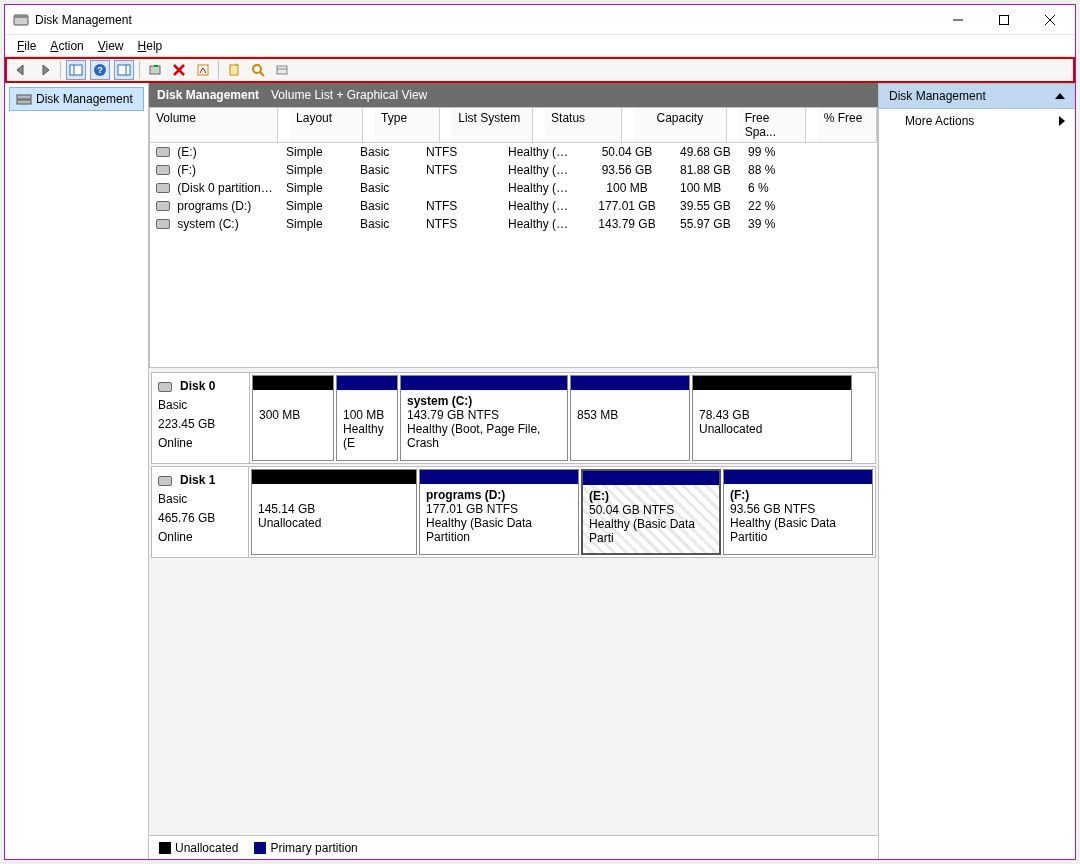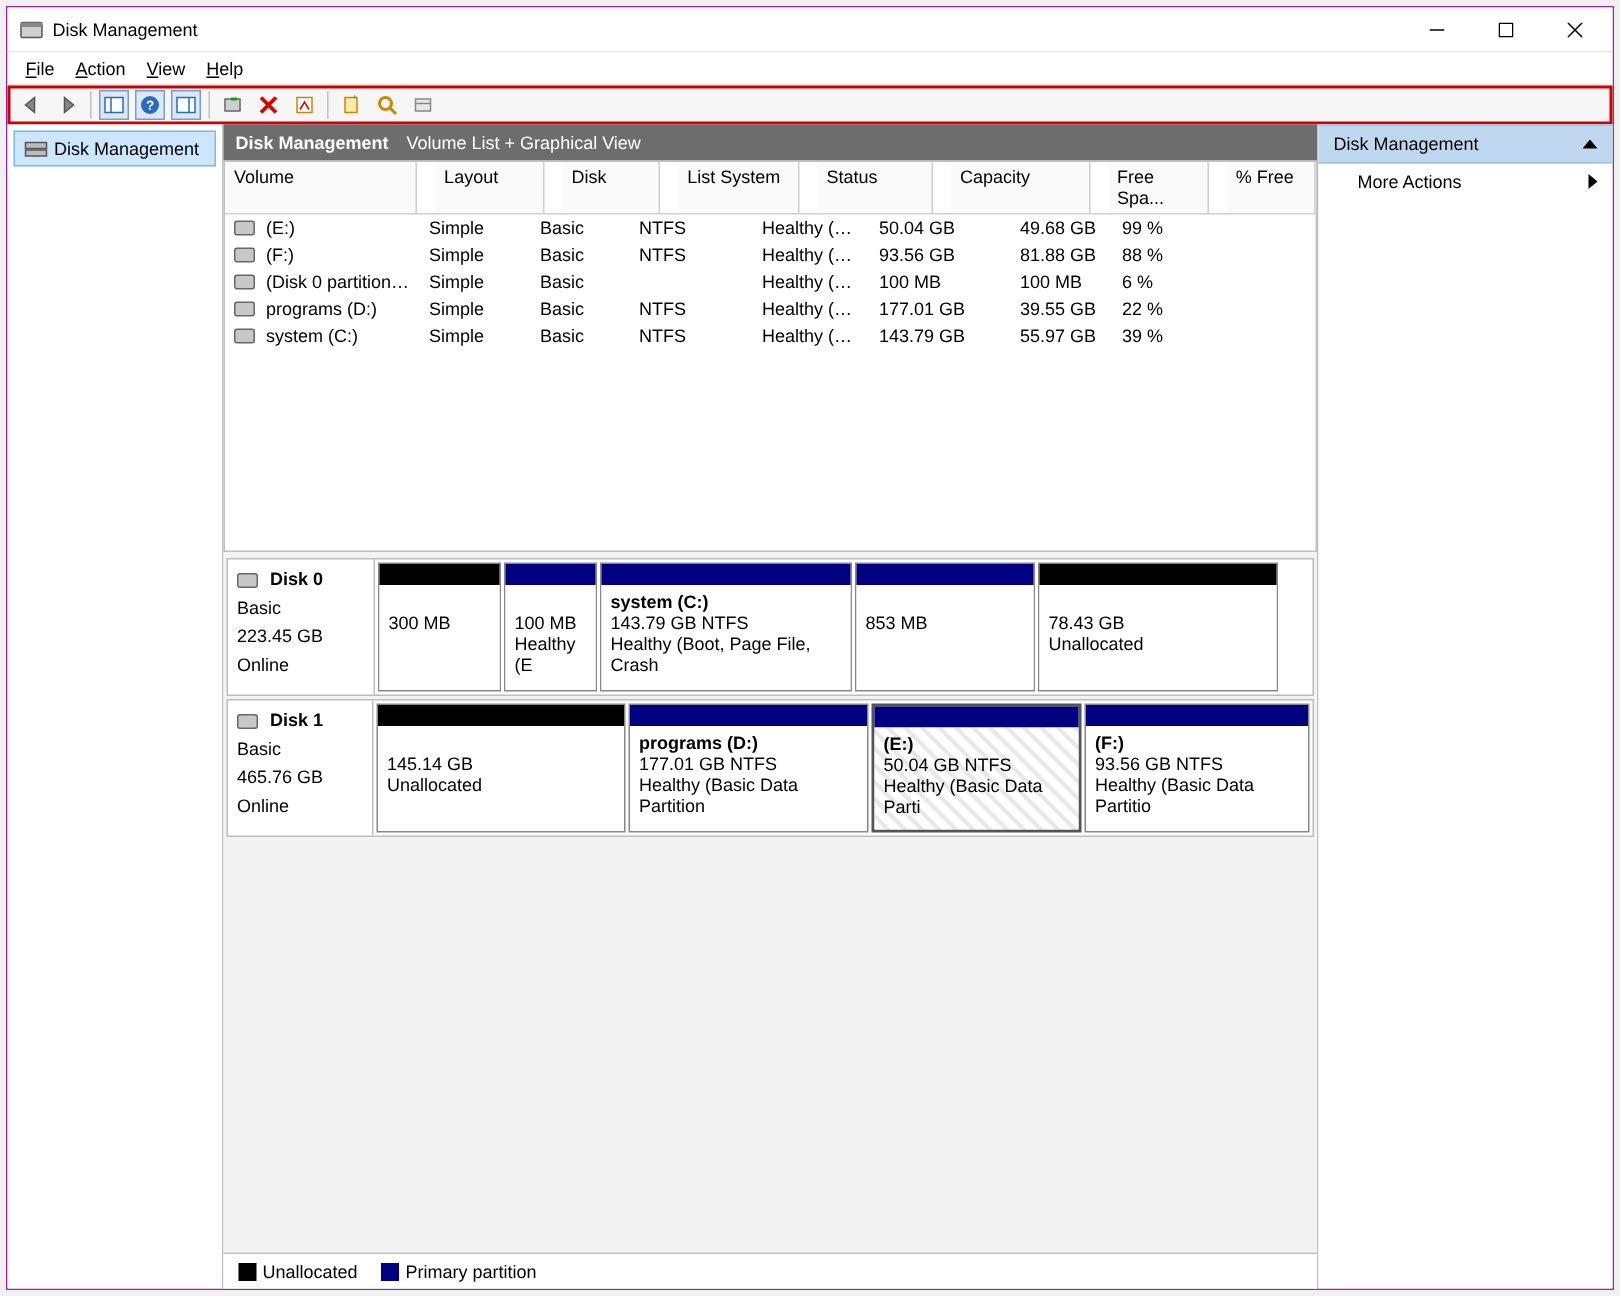--- a/index.html
+++ b/index.html
@@ -70,21 +70,21 @@
   .vl-head { display:flex; background:#fff; border-bottom:1px solid #d0d0d0;gap:12px; }
   .vl-head .col { padding:3px 6px; border-right:1px solid #d0d0d0; font-size:12px; background:#fafafa;}
   .vl-body { height:224px; overflow:auto; }
   .vl-row { display:flex; padding:1px 0; }
   .vl-row .col { padding:1px 6px; font-size:12px; white-space:nowrap; overflow:hidden; text-overflow:ellipsis;}
   .col.vname{width:130px;}
   .col.layout{width:74px;}
   .col.type{width:66px;}
   .col.fs{width:82px;}
   .col.status{width:78px;}
-  .col.cap{width:94px;}
+  .col.cap{width:94px;text-align:center;}
   .col.free{width:68px;}
   .col.pct{width:60px;}
   .drvico { display:inline-flex; width:14px; height:10px; background:#c8c8c8; border:1px solid #666; border-radius:2px; margin-right:4px; position:relative; top:1px;}
   
   .gv { flex:1; background:#f3f3f3; display:flex; flex-direction:column;}
   .diskrow { background:#fff; margin:2px; border:1px solid #bdbdbd; display:flex; height:92px;}
   .diskinfo { width:98px; padding:6px; display:flex; flex-direction:column; gap:5px; border-right:1px solid #bdbdbd; font-size:12px; line-height:14px;}
   .diskinfo .dname { font-weight:700; display:flex; align-items:center; gap:4px;}
   .partstrip { flex:1; display:flex; gap:2px; padding:2px;}
   .part { flex:0 0 auto; display:flex; flex-direction:column; border:1px solid #888;}
@@ -223,21 +223,21 @@
     <div class="centercol">
       <div class="grayhdr">
         <span class="h1">Disk Management</span>
         <span>Volume List + Graphical View</span>
       </div>
 
       <div class="vl">
         <div class="vl-head">
           <div class="col vname">Volume</div>
           <div class="col layout">Layout</div>
-          <div class="col type">Disk</div>
+          <div class="col type">Type</div>
           <div class="col fs">List System</div>
           <div class="col status">Status</div>
           <div class="col cap">Capacity</div>
           <div class="col free">Free Spa...</div>
           <div class="col pct">% Free</div>
         </div>
         <div class="vl-body" id="vl-body">
             <div class="vl-row">
               <div class="col vname"><span class="drvico"></span> (E:)</div>
               <div class="col layout">Simple</div>

